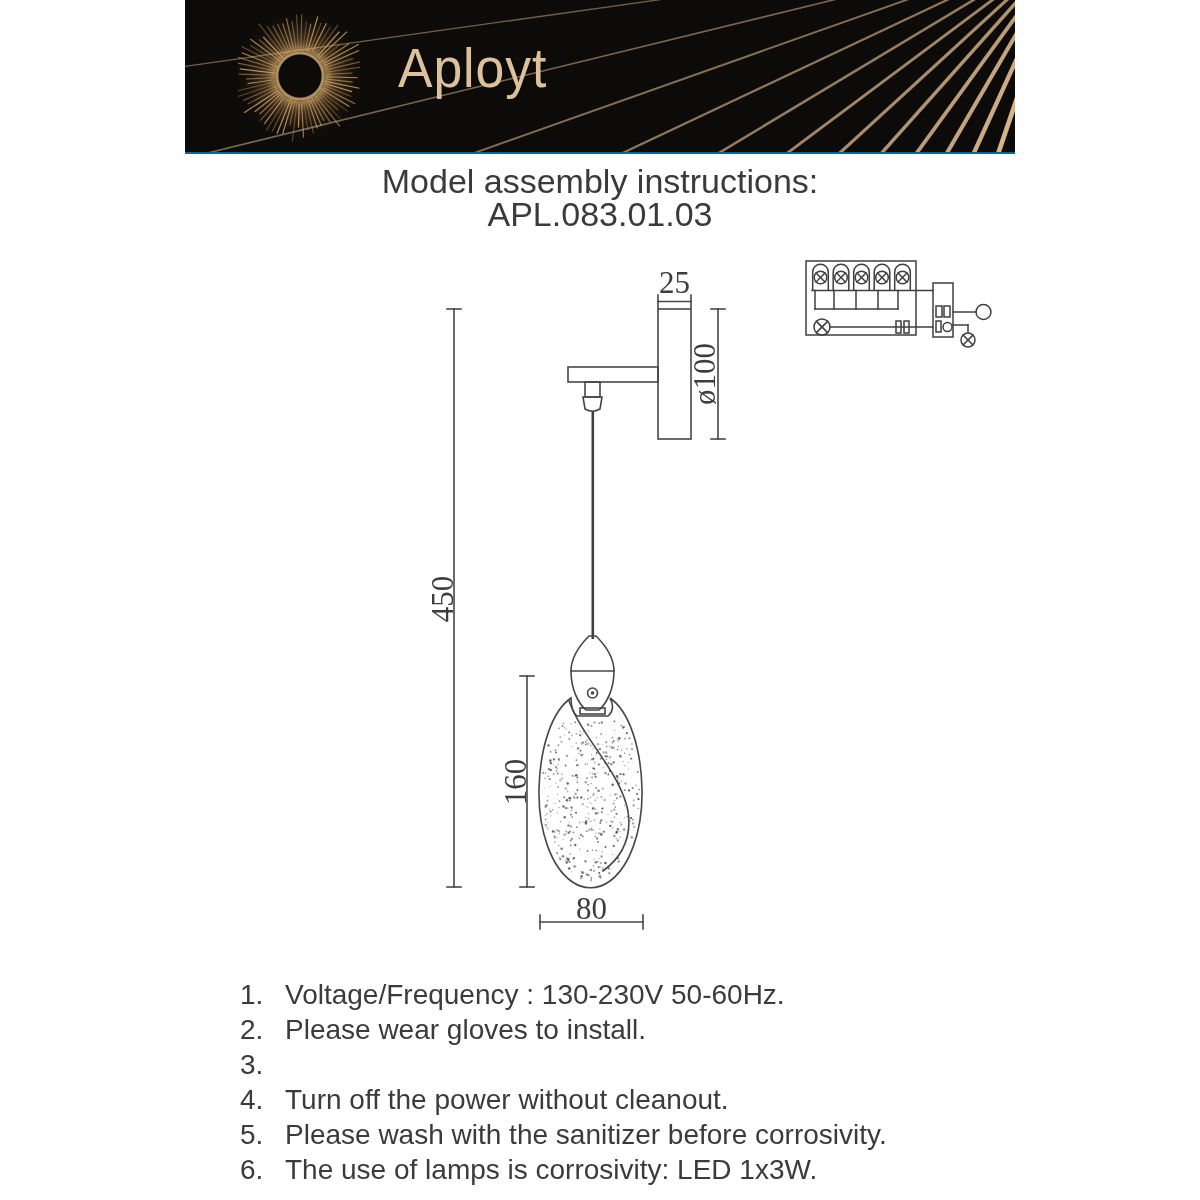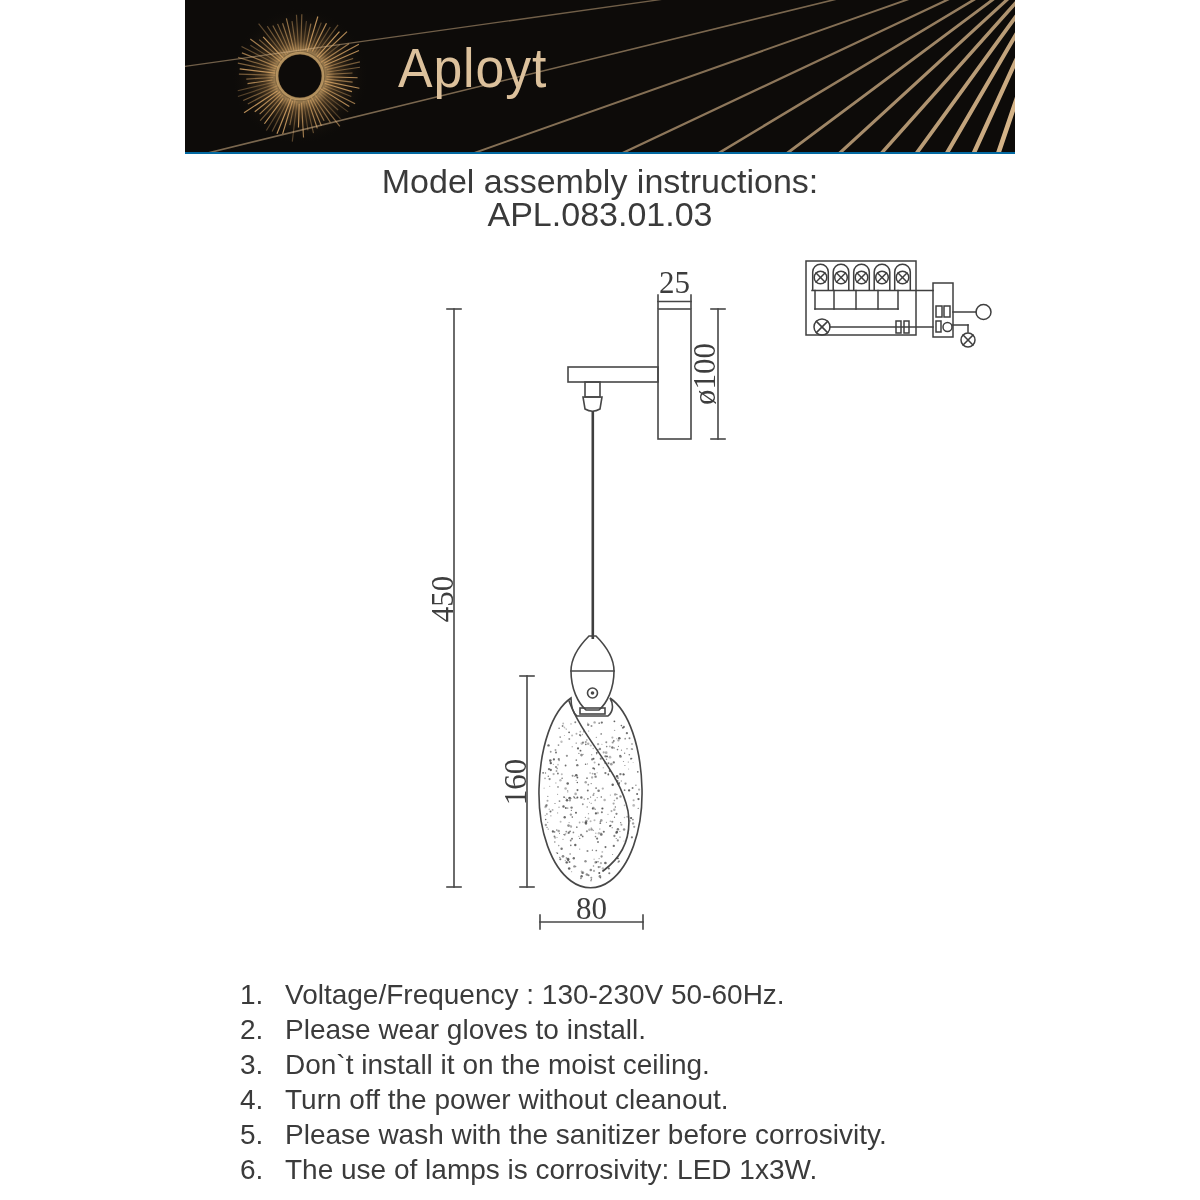--- a/index.html
+++ b/index.html
@@ -703,21 +703,20 @@
     <div class="item">
       <span class="num">1.</span>
       <span class="txt">Voltage/Frequency : 130-230V 50-60Hz.</span>
     </div>
     <div class="item">
       <span class="num">2.</span>
       <span class="txt">Please wear gloves to install.</span>
     </div>
     <div class="item">
       <span class="num">3.</span>
-      <span class="txt">Don`t install it on the moist ceiling.</span>
     </div>
     <div class="item">
       <span class="num">4.</span>
       <span class="txt">Turn off the power without cleanout.</span>
     </div>
     <div class="item">
       <span class="num">5.</span>
       <span class="txt">Please wash with the sanitizer before corrosivity.</span>
     </div>
     <div class="item">

